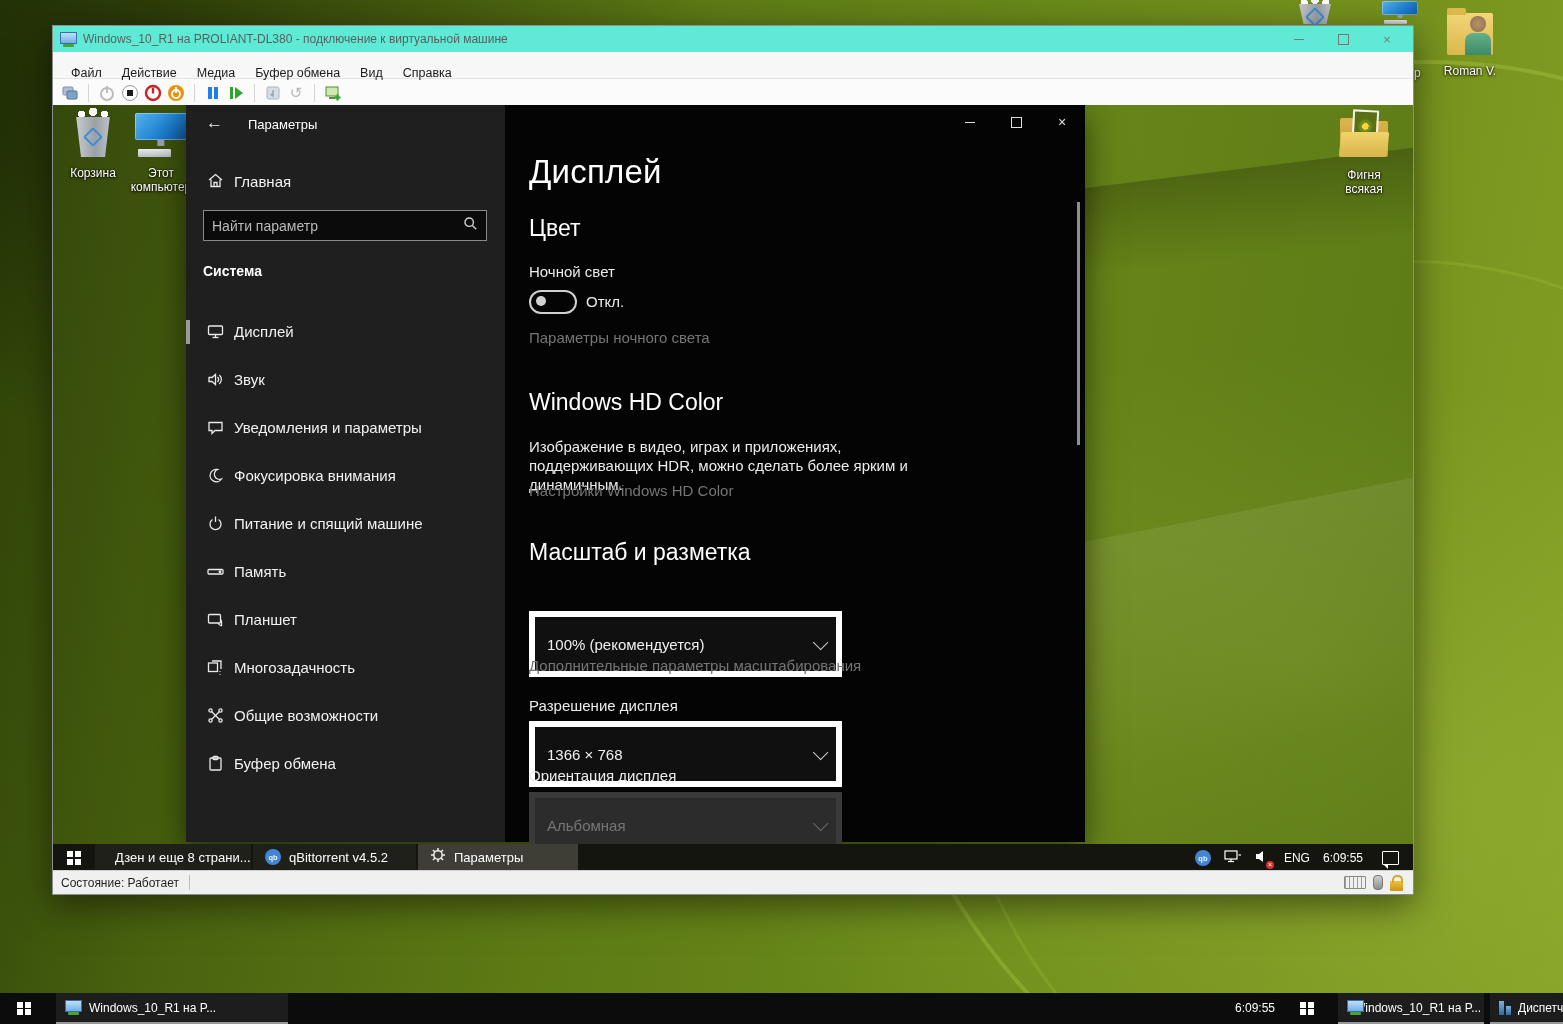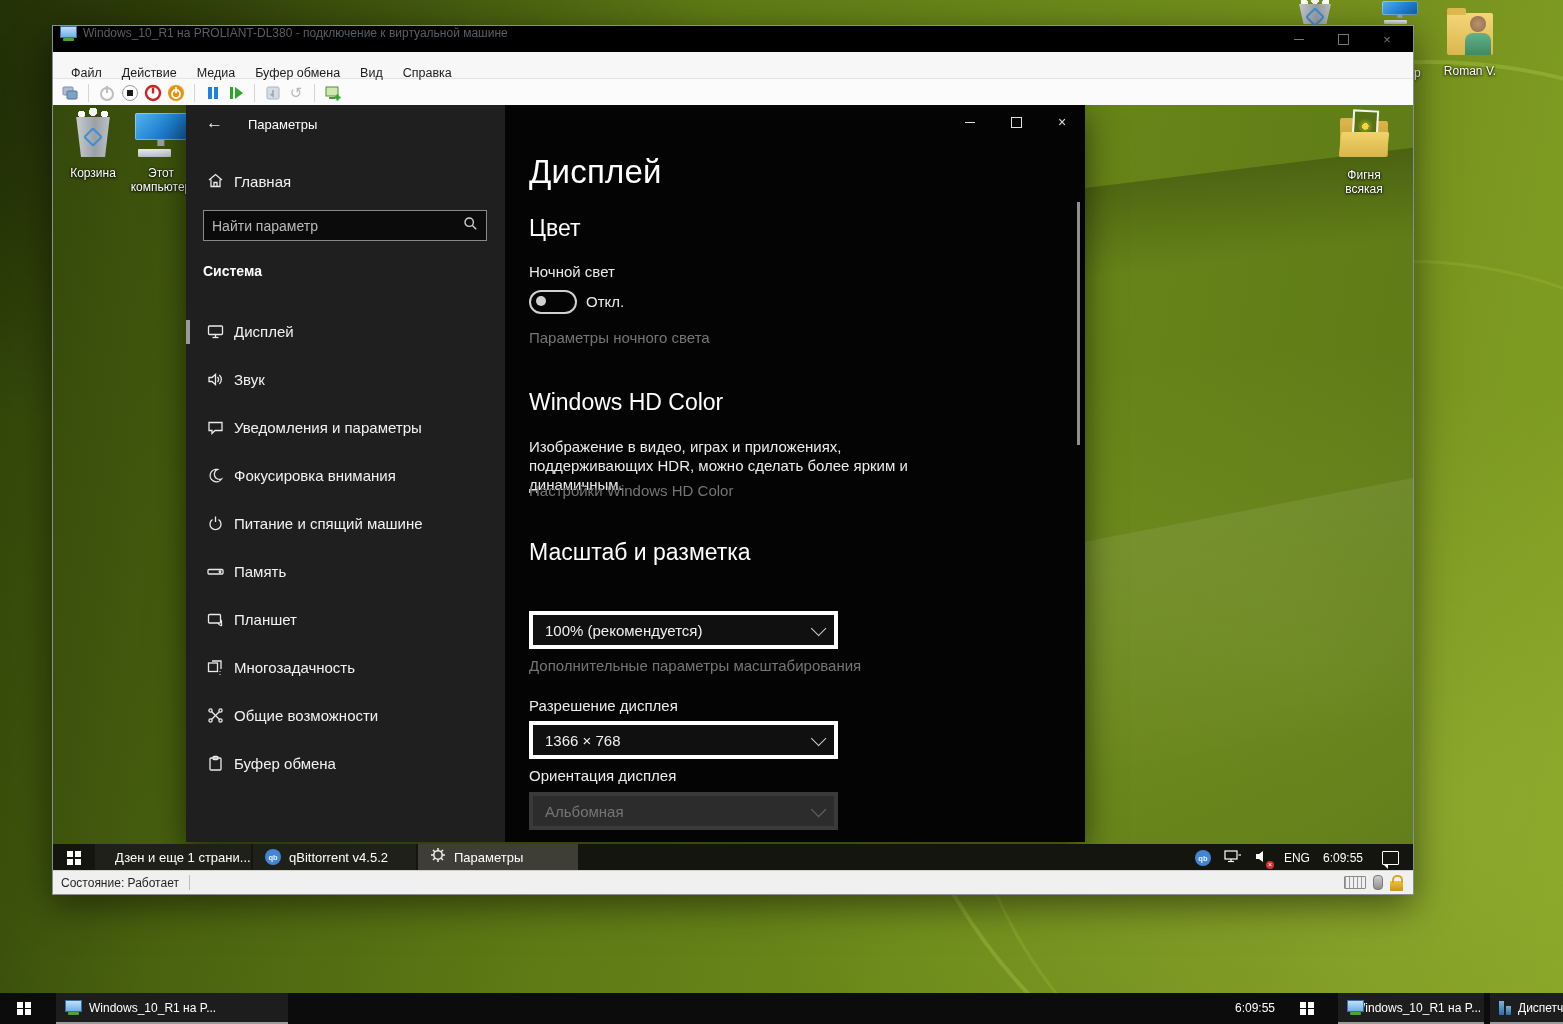--- a/index.html
+++ b/index.html
@@ -52,21 +52,21 @@
     border-radius:2px;transform:skewX(-6deg);}
   
   .ufold{position:relative;margin:0 auto;}
   .ufold .back{position:absolute;left:0;bottom:0;width:100%;height:88%;background:linear-gradient(#f3d678,#dcb84e);border-radius:2px;}
   .ufold .tab{position:absolute;left:0;bottom:calc(88% - 2px);width:42%;height:14%;background:#dcb84e;border-radius:2px 2px 0 0;}
   .ufold .head{position:absolute;right:16%;top:18%;width:34%;height:34%;border-radius:50%;background:radial-gradient(#b9936f,#8d6b4c);}
   .ufold .bodyp{position:absolute;right:4%;bottom:0;width:58%;height:46%;border-radius:8px 8px 0 0;background:linear-gradient(#63b08a,#3f8a66);}
   
   #vmwin{position:absolute;left:52px;top:25px;width:1362px;height:870px;background:#fff;
     border:1px solid #8a8f94;box-shadow:0 10px 34px rgba(0,0,0,.5);box-sizing:border-box;}
-  .titlebar{position:relative;height:26px;background:#000000;display:flex;}
+  .titlebar{position:relative;height:26px;background:#5eead4;display:flex;align-items:center;}
   .titlebar .ttext{font-size:12px;color:#5a5f63;margin-left:6px;white-space:nowrap;}
   .wbtns{position:absolute;right:4px;top:0;height:26px;display:flex;}
   .wbtn{width:44px;height:26px;display:flex;align-items:center;justify-content:center;color:#777;font-size:13px;}
   .wbtn .bar{width:10px;height:1px;background:#777;}
   .wbtn .box{width:9px;height:9px;border:1px solid #777;}
   .menubar{height:26px;background:#f7f7f7;border-bottom:1px solid #e3e3e3;display:flex;align-items:center;padding-left:8px;}
   .mitem{font-size:12.5px;color:#1a1a1a;padding:0 10px;line-height:26px;margin-top:16px;}
   .toolbar{height:27px;background:#fbfbfb;border-bottom:1px solid #d9d9d9;display:flex;align-items:center;padding-left:8px;gap:5px;}
   .tsep{width:1px;height:18px;background:#d5d5d5;margin:0 4px;}
   .tico{width:18px;height:18px;display:flex;align-items:center;justify-content:center;position:relative;}
@@ -97,22 +97,22 @@
   .cwbtn{width:30px;height:22px;display:flex;align-items:center;justify-content:center;color:#e0e0e0;font-size:14px;}
   .cwbtn .bar{width:10px;height:1px;background:#e0e0e0;}
   .cwbtn .box{width:9px;height:9px;border:1px solid #e0e0e0;}
   .cx{position:absolute;left:343px;color:#fff;}
   .h1{font-size:33px;font-weight:300;letter-spacing:.2px;}
   .h2{font-size:23px;font-weight:300;}
   .body15{font-size:15px;color:#ececec;}
   .dimlink{font-size:15px;color:#757575;}
   .toggle{position:absolute;left:343px;width:44px;height:20px;border:2px solid #d0d0d0;border-radius:12px;}
   .toggle .knob{position:absolute;left:5px;top:4px;width:10px;height:10px;border-radius:50%;background:#d0d0d0;}
-  .dd{position:absolute;left:343px;width:277px;height:30px;border:4px solid #ffffff;background:#101010;
-    display:flex;align-items:center;color:#f0f0f0;font-size:15px;padding:0 12px;justify-content:space-between;}
+  .dd{position:absolute;left:343px;width:277px;height:30px;border:6px solid #ffffff;background:#101010;
+    display:flex;align-items:center;color:#f0f0f0;font-size:15px;padding:12px 12px;justify-content:space-between;}
   .dd .chev{width:10px;height:10px;border-right:1.6px solid #cfcfcf;border-bottom:1.6px solid #cfcfcf;
     transform:rotate(45deg) translateY(-3px);}
   .dd.disabled{border-color:#3a3a3a;background:#2c2c2c;color:#757575;}
   .dd.disabled .chev{border-color:#6a6a6a;}
   .scrollthumb{position:absolute;right:5px;top:97px;width:3px;height:243px;background:#8f8f8f;}
   
   .vmtask{position:absolute;left:0;bottom:0;width:1360px;height:28px;background:#15150f;display:flex;align-items:stretch;}
   .vstart{width:42px;display:flex;align-items:center;justify-content:center;}
   .winlogo{display:grid;grid-template-columns:6px 6px;grid-template-rows:6px 6px;gap:1.5px;}
   .winlogo span{background:#fff;}
@@ -468,21 +468,21 @@
         <div class="vstart">
           <span class="winlogo">
               <span></span>
               <span></span>
               <span></span>
               <span></span>
             </span>
         </div>
         <div class="vtab" style="width:156px;">
           <span class="edgeico"></span>
-          <span class="tl">Дзен и еще 1 страни...</span>
+          <span class="tl">Дзен и еще 8 страни...</span>
         </div>
         <div class="vtab" style="width:163px;">
           <span class="qbico">qb</span>
           <span class="tl">qBittorrent v4.5.2</span>
         </div>
         <div class="vtab active" style="width:160px;">
           <span>
             <svg width="16" height="16" fill="none" stroke="#eaeaea" stroke-width="1.6">
                 <circle cx="8" cy="8" r="4.2"></circle>
                 <line x1="12.5" y1="8" x2="15" y2="8"></line>

